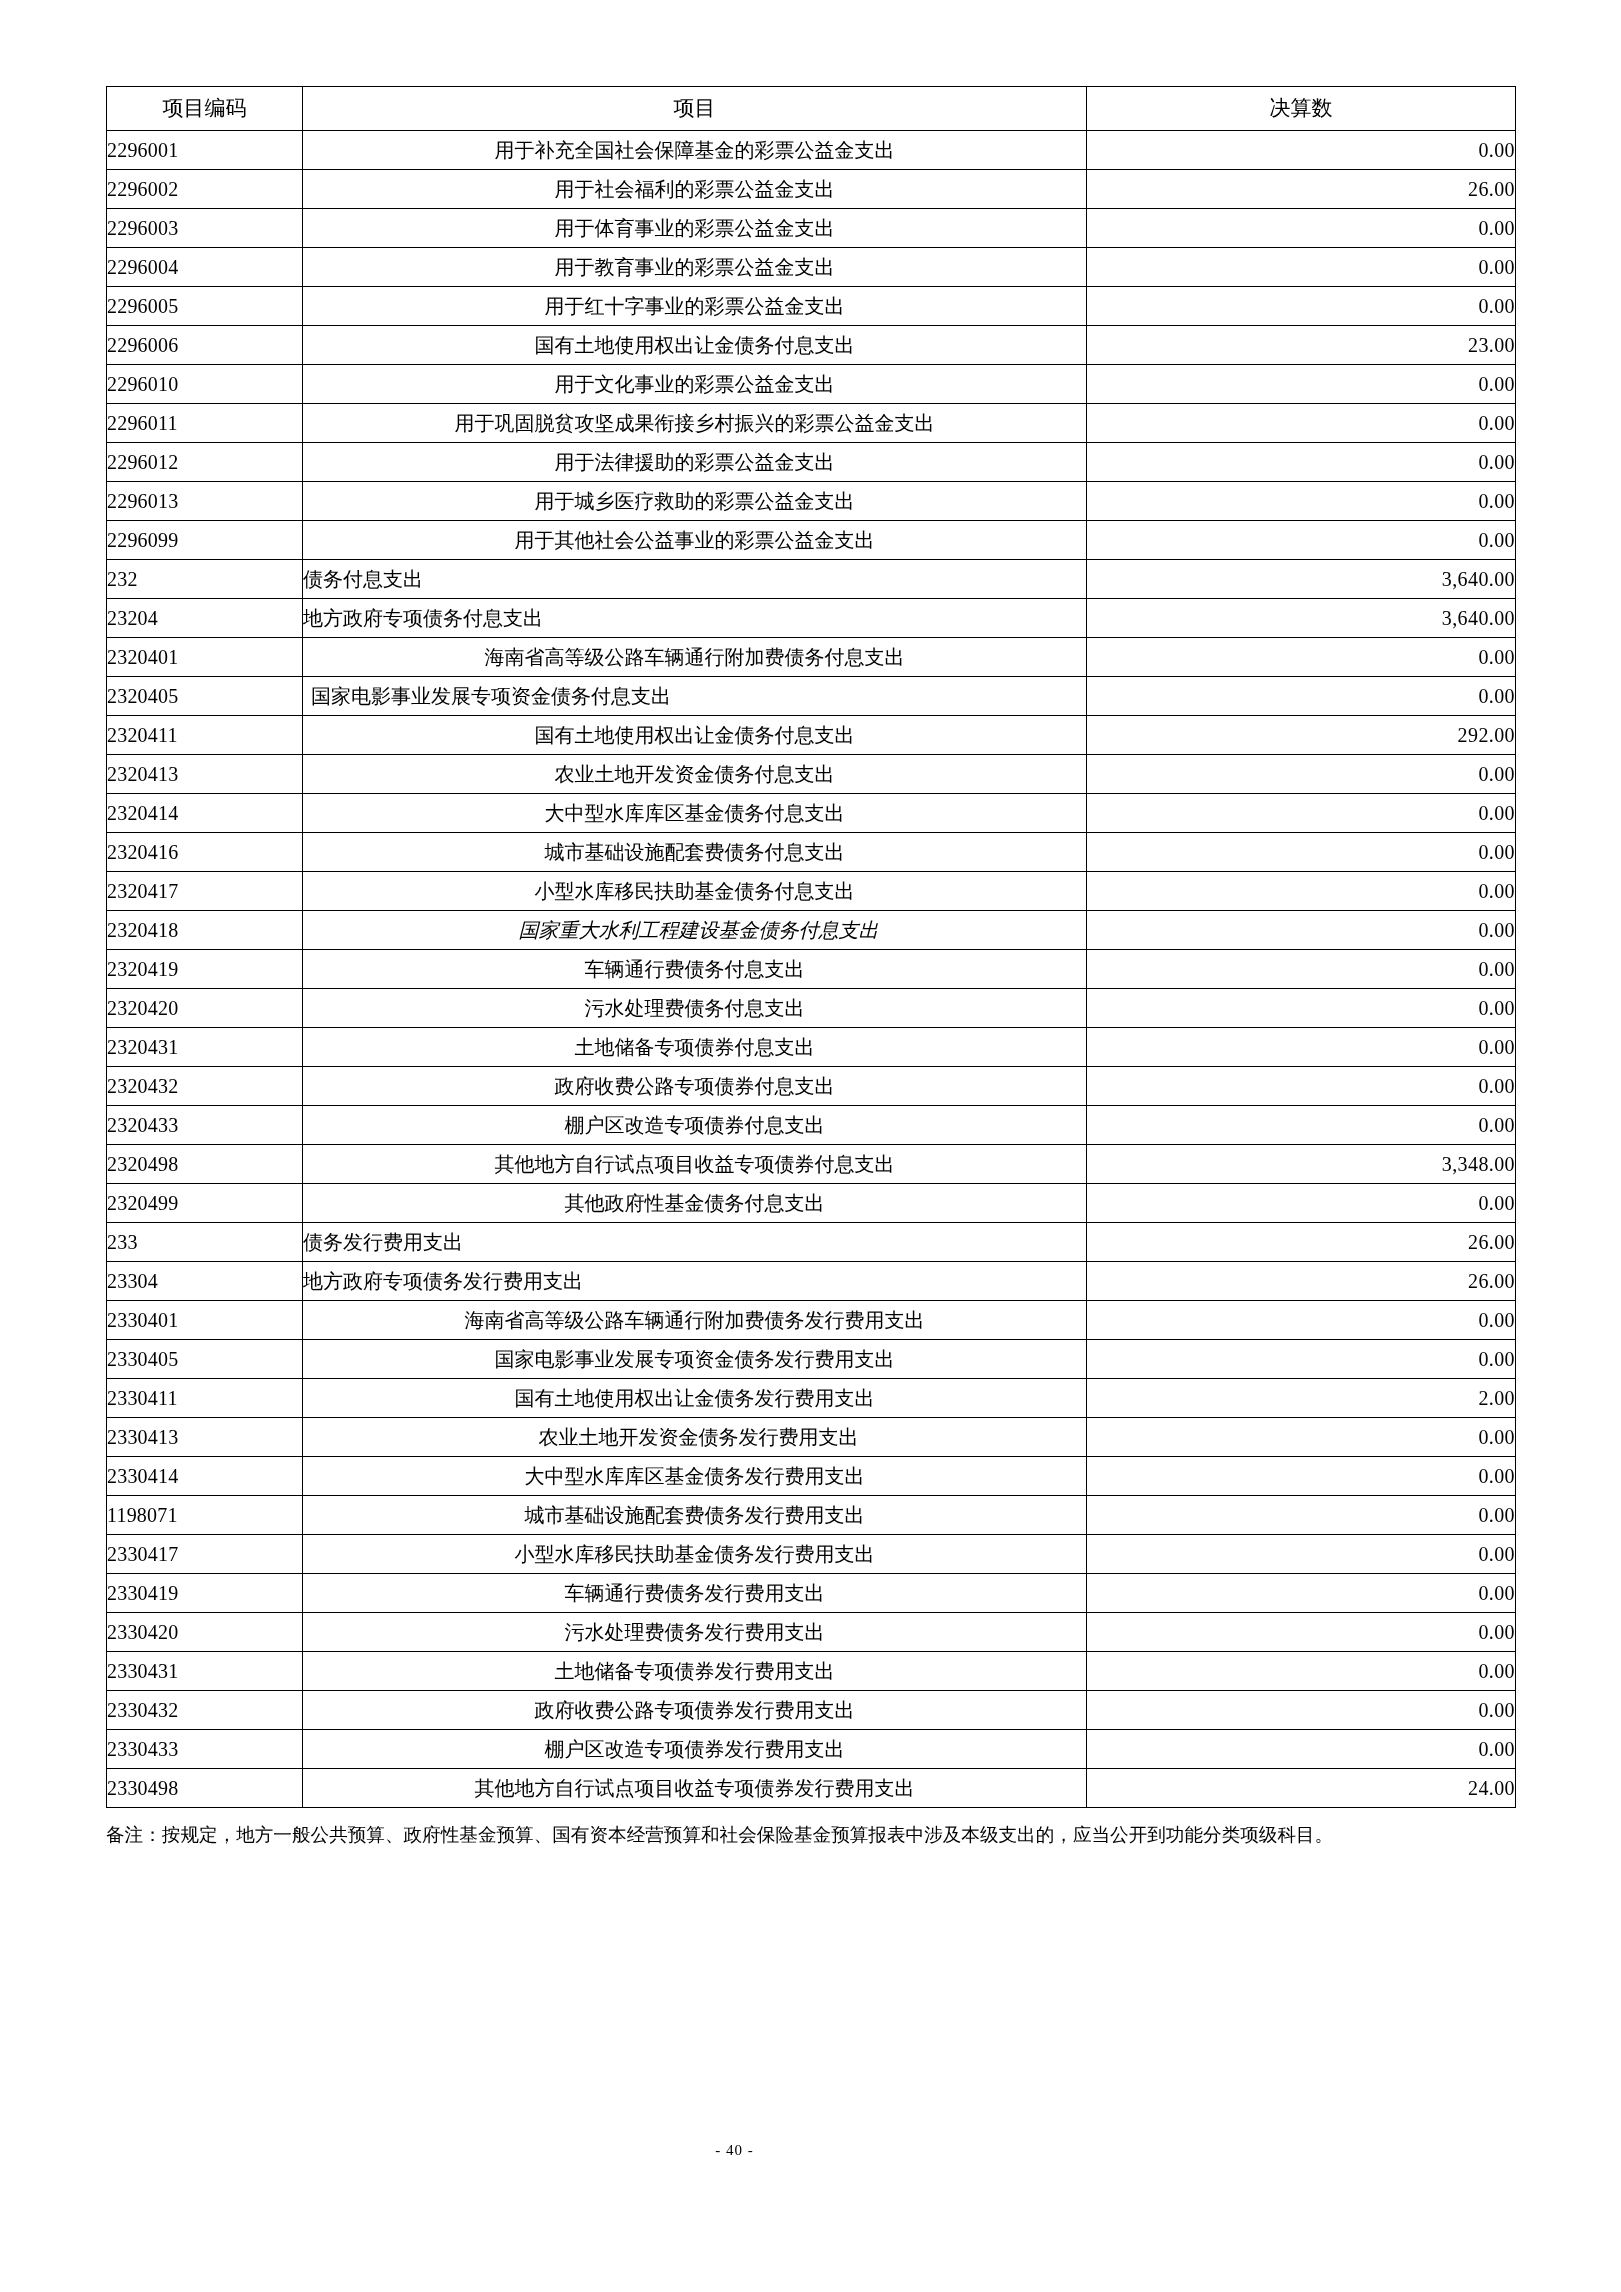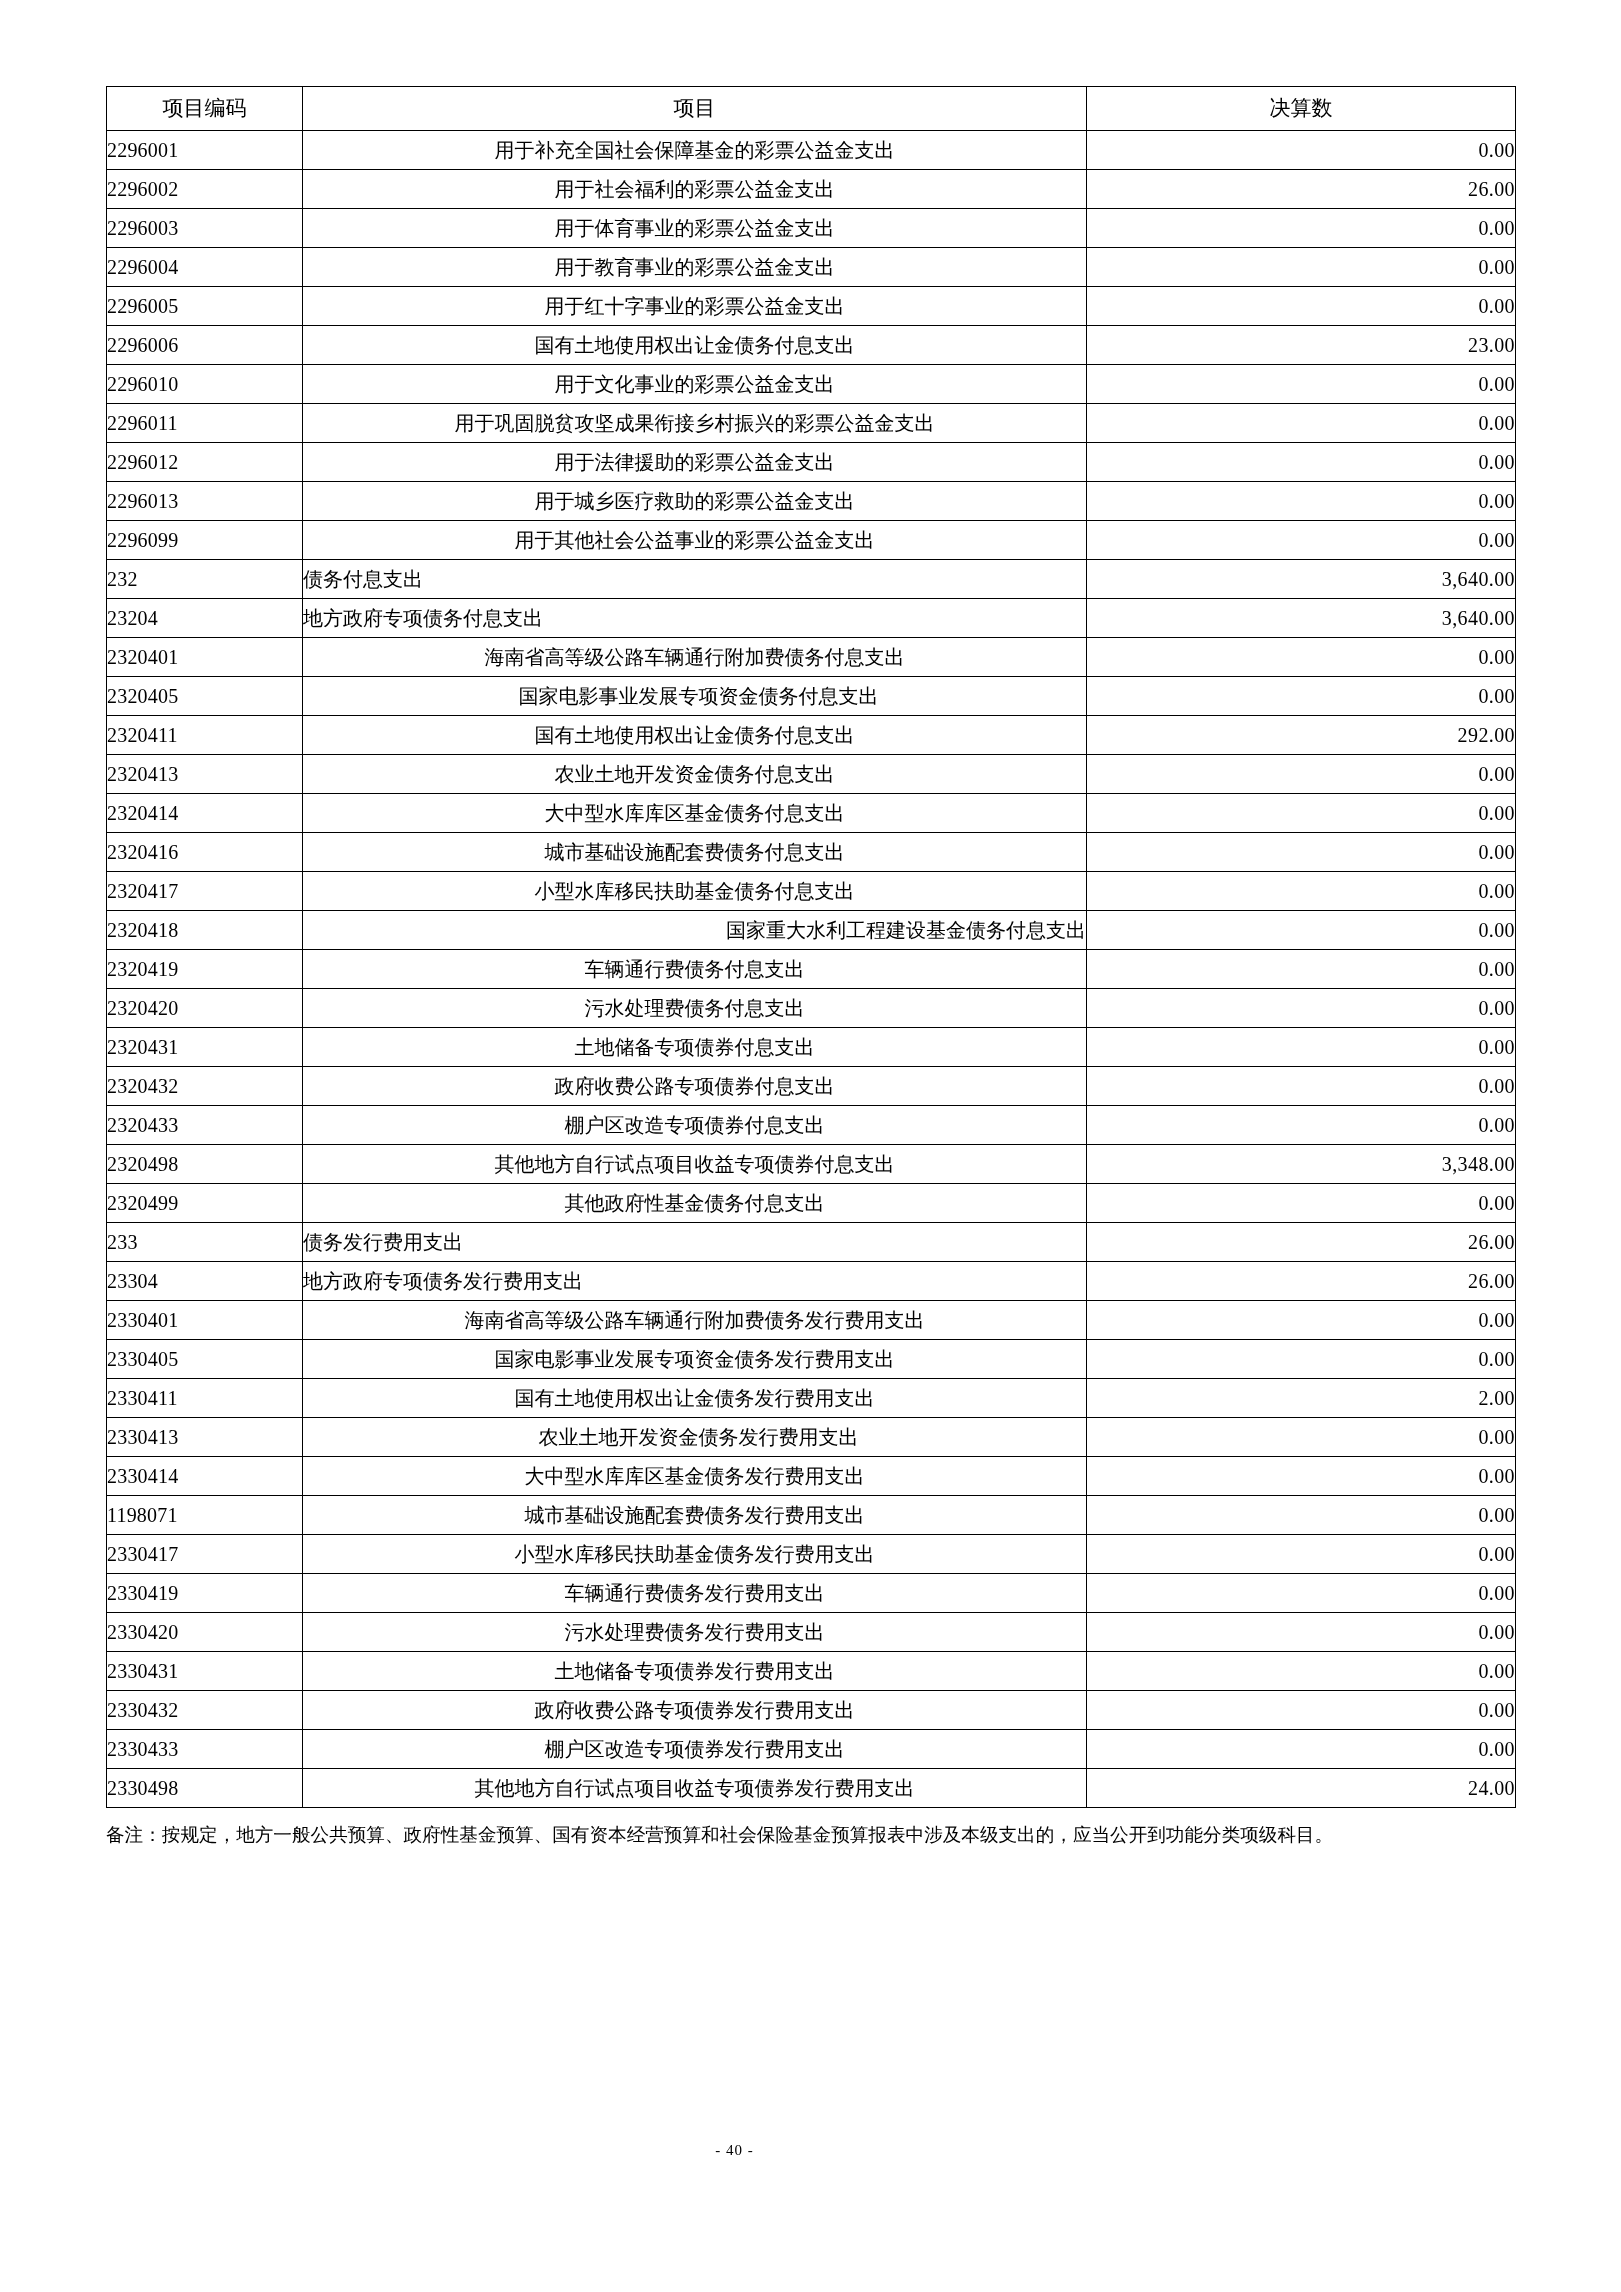--- a/index.html
+++ b/index.html
@@ -174,21 +174,21 @@
           <td class="item lvl2" style="text-align: left;">地方政府专项债务付息支出</td>
           <td class="value">3,640.00</td>
         </tr>
         <tr>
           <td class="code">2320401</td>
           <td class="item lvl3 lvl3c" style="text-align: center; padding-left: 0px;">海南省高等级公路车辆通行附加费债务付息支出</td>
           <td class="value">0.00</td>
         </tr>
         <tr>
           <td class="code">2320405</td>
-          <td class="item lvl3 lvl3c" style="text-align: center; padding-left: 8px;">国家电影事业发展专项资金债务付息支出</td>
+          <td class="item lvl3 lvl3c" style="padding-left: 8px;">国家电影事业发展专项资金债务付息支出</td>
           <td class="value">0.00</td>
         </tr>
         <tr>
           <td class="code">2320411</td>
           <td class="item lvl3 lvl3c" style="text-align: center; padding-left: 0px;">国有土地使用权出让金债务付息支出</td>
           <td class="value">292.00</td>
         </tr>
         <tr>
           <td class="code">2320413</td>
           <td class="item lvl3 lvl3c" style="text-align: center; padding-left: 0px;">农业土地开发资金债务付息支出</td>
@@ -204,21 +204,21 @@
           <td class="item lvl3 lvl3c" style="text-align: center; padding-left: 0px;">城市基础设施配套费债务付息支出</td>
           <td class="value">0.00</td>
         </tr>
         <tr>
           <td class="code">2320417</td>
           <td class="item lvl3 lvl3c" style="text-align: center; padding-left: 0px;">小型水库移民扶助基金债务付息支出</td>
           <td class="value">0.00</td>
         </tr>
         <tr>
           <td class="code">2320418</td>
-          <td class="item lvl3 lvl3c" style="text-align: right; padding-left: 8px;">国家重大水利工程建设基金债务付息支出</td>
+          <td class="item lvl3 lvl3c" style="text-align: center; padding-left: 8px; font-style: italic;">国家重大水利工程建设基金债务付息支出</td>
           <td class="value">0.00</td>
         </tr>
         <tr>
           <td class="code">2320419</td>
           <td class="item lvl3 lvl3c" style="text-align: center; padding-left: 0px;">车辆通行费债务付息支出</td>
           <td class="value">0.00</td>
         </tr>
         <tr>
           <td class="code">2320420</td>
           <td class="item lvl3 lvl3c" style="text-align: center; padding-left: 0px;">污水处理费债务付息支出</td>

